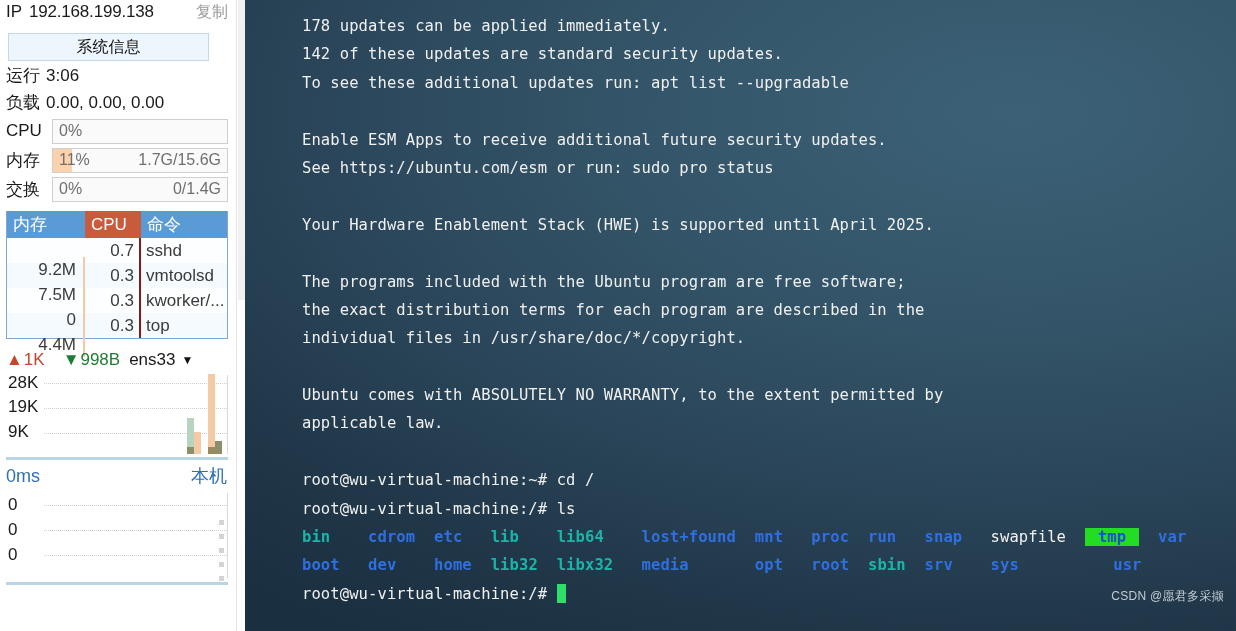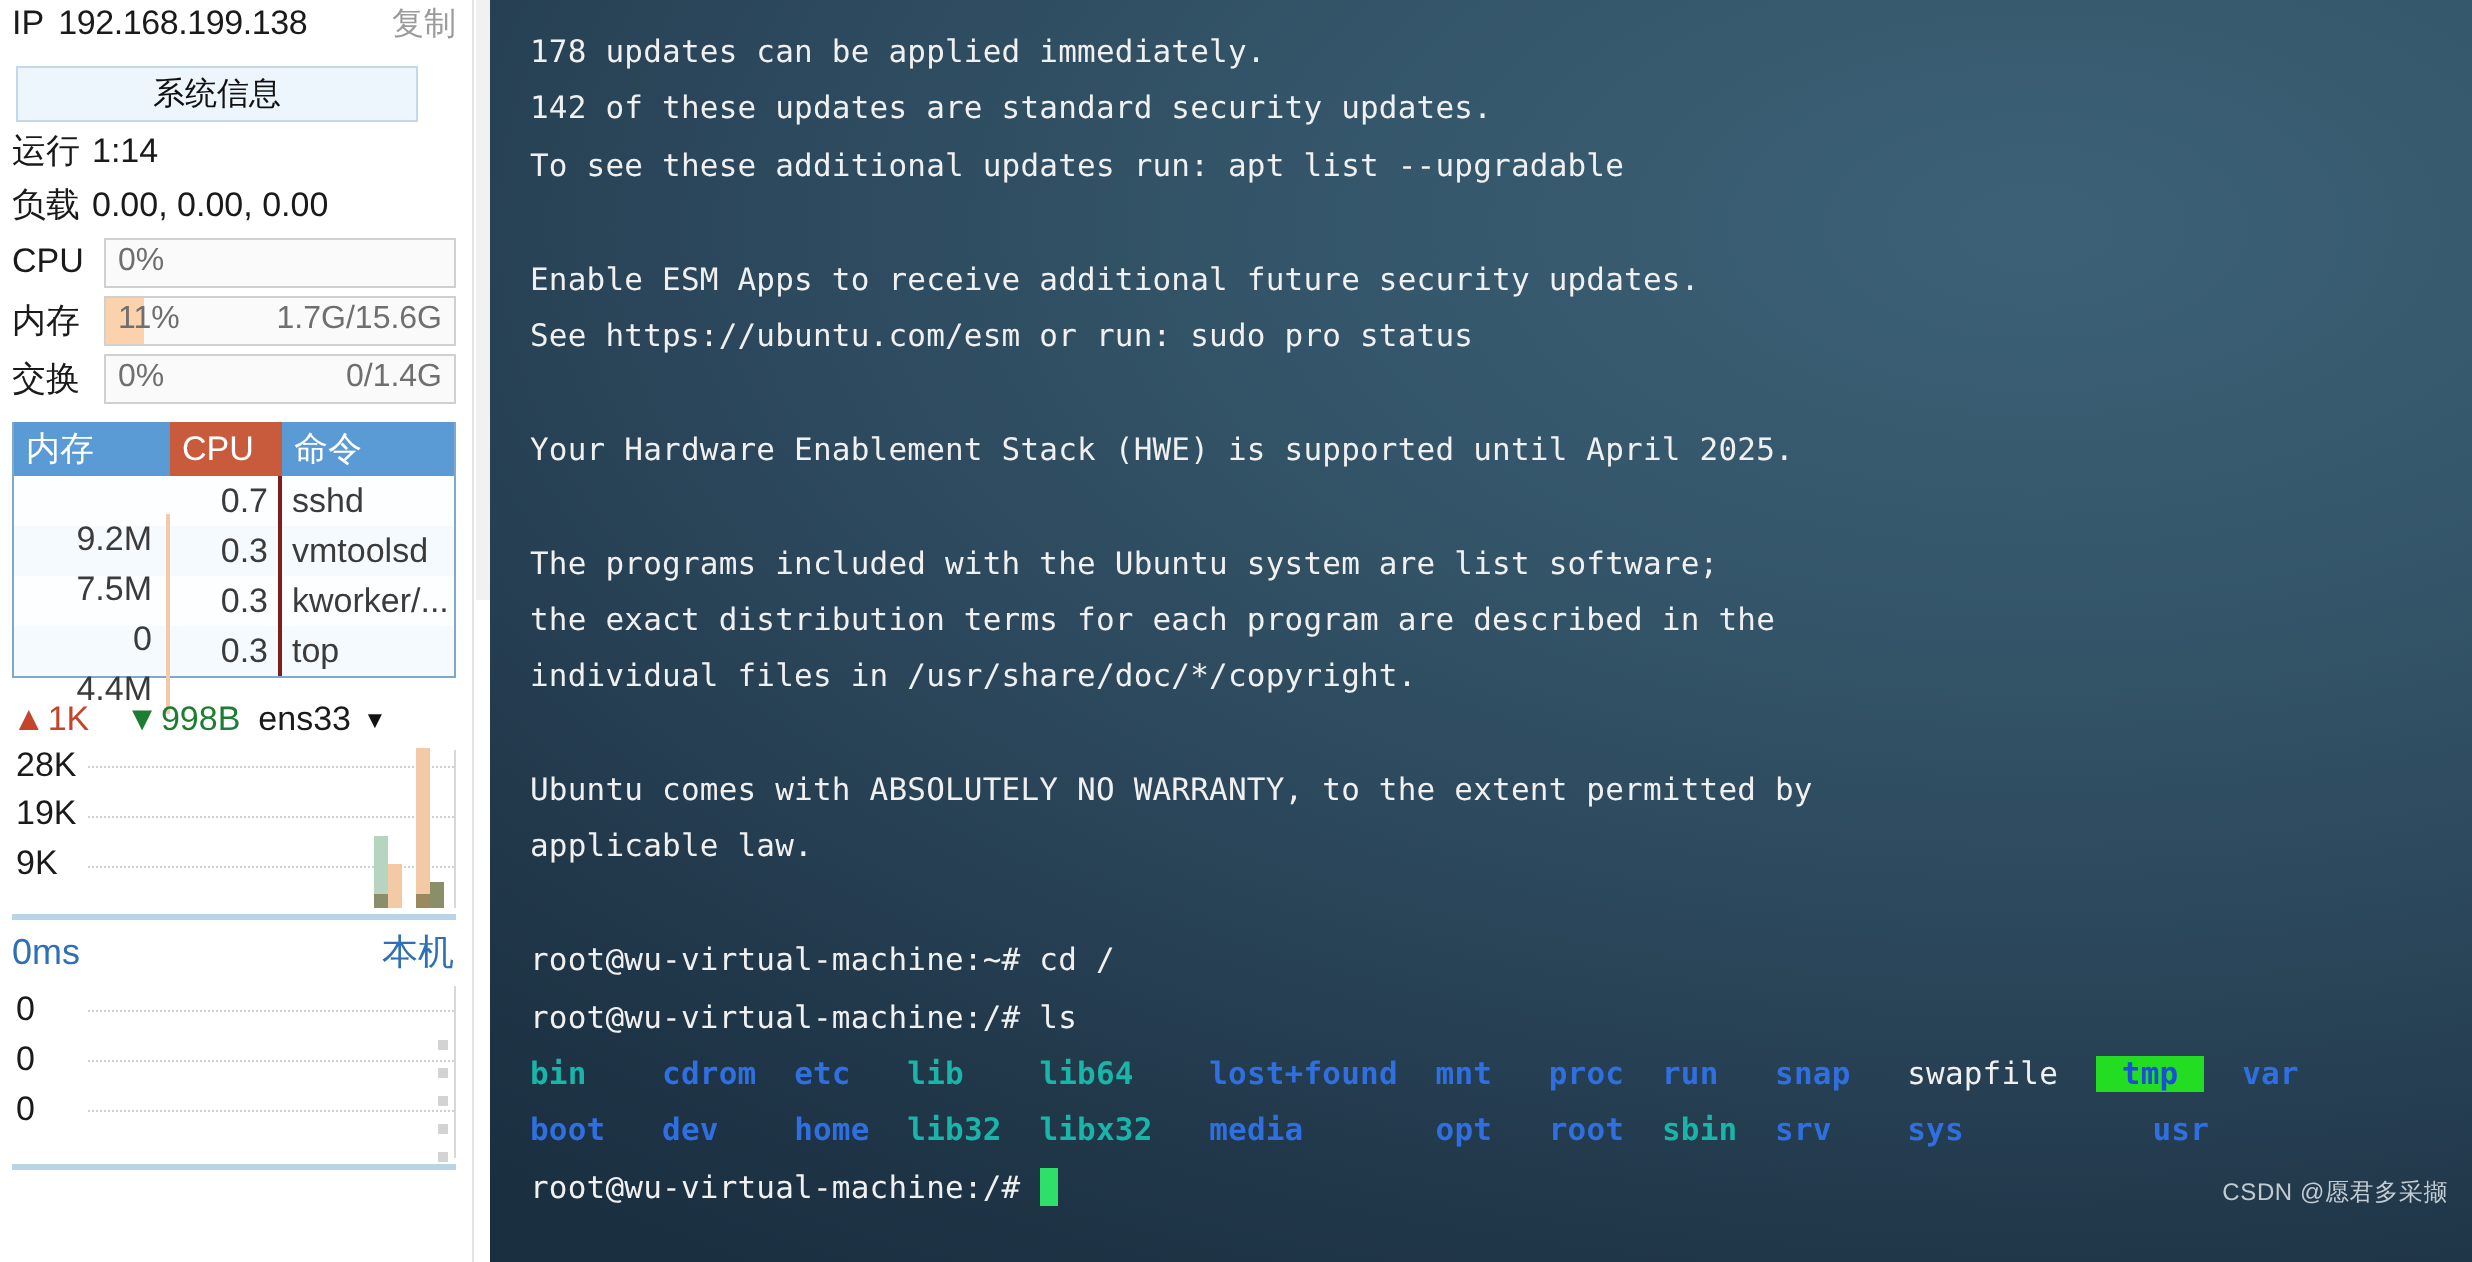--- a/index.html
+++ b/index.html
@@ -276,21 +276,21 @@
     background:
       radial-gradient(ellipse 120% 100% at 78% 18%, #3c6177 0%, #345569 32%, #2b465a 58%, #21384a 80%, #1a2f40 100%);
     overflow: hidden;
     font-family: "DejaVu Sans Mono", monospace;
     font-size: 15.5px;
     line-height: 28.4px;
     color: #e8e8e8;
     padding: 12px 0 0 20px;
     letter-spacing: 0.1px;
   }
-  #terminal .ln { white-space: pre; height: 28.4px; }
+  #terminal .ln { white-space: pre; height: 28.4px; margin-left: 37px; }
   #terminal .blank { height: 28.4px; }
   .c-white { color: #f0f0f0; }
   .c-dir   { color: #2f6fe0; font-weight: bold; }
   .c-link  { color: #19b5a8; font-weight: bold; }
   .c-sticky{ color: #1b4fd8; font-weight: bold; background: #22dd22; padding: 0 13px; }
   .cursor {
     display: inline-block;
     width: 9px; height: 19px;
     background: #2ee06a;
     vertical-align: -4px;
@@ -315,21 +315,21 @@
 
       <div class="ip-row">
         <span class="ip-label">IP</span>
         <span class="ip-value">192.168.199.138</span>
         <span class="ip-copy">复制</span>
       </div>
 
       <div class="sysinfo-btn">系统信息</div>
 
       <div class="stat-line">
-        <span class="k">运行</span><span>1:14</span>
+        <span class="k">运行</span><span>3:06</span>
       </div>
       <div class="stat-line">
         <span class="k">负载</span><span>0.00, 0.00, 0.00</span>
       </div>
 
       <div id="gauges">
           <div class="gauge-row">
             <div class="gauge-key">CPU</div>
             <div class="gauge-bar">
               <div class="gauge-pct">0%</div>
@@ -442,21 +442,21 @@
     <div id="term-lines">
         <div class="ln"><span class="c-white">178 updates can be applied immediately.</span></div>
         <div class="ln"><span class="c-white">142 of these updates are standard security updates.</span></div>
         <div class="ln"><span class="c-white">To see these additional updates run: apt list --upgradable</span></div>
         <div class="blank">&nbsp;</div>
         <div class="ln"><span class="c-white">Enable ESM Apps to receive additional future security updates.</span></div>
         <div class="ln"><span class="c-white">See https://ubuntu.com/esm or run: sudo pro status</span></div>
         <div class="blank">&nbsp;</div>
         <div class="ln"><span class="c-white">Your Hardware Enablement Stack (HWE) is supported until April 2025.</span></div>
         <div class="blank">&nbsp;</div>
-        <div class="ln"><span class="c-white">The programs included with the Ubuntu system are list software;</span></div>
+        <div class="ln"><span class="c-white">The programs included with the Ubuntu program are free software;</span></div>
         <div class="ln"><span class="c-white">the exact distribution terms for each program are described in the</span></div>
         <div class="ln"><span class="c-white">individual files in /usr/share/doc/*/copyright.</span></div>
         <div class="blank">&nbsp;</div>
         <div class="ln"><span class="c-white">Ubuntu comes with ABSOLUTELY NO WARRANTY, to the extent permitted by</span></div>
         <div class="ln"><span class="c-white">applicable law.</span></div>
         <div class="blank">&nbsp;</div>
         <div class="ln"><span class="c-white">root@wu-virtual-machine:~# cd /</span></div>
         <div class="ln"><span class="c-white">root@wu-virtual-machine:/# ls</span></div>
         <div class="ln"><span class="c-link">bin    </span><span class="c-dir">cdrom  </span><span class="c-dir">etc   </span><span class="c-link">lib    </span><span class="c-link">lib64    </span><span class="c-dir">lost+found  </span><span class="c-dir">mnt   </span><span class="c-dir">proc  </span><span class="c-dir">run   </span><span class="c-dir">snap   </span><span class="c-white">swapfile  </span><span class="c-sticky">tmp</span><span class="c-white">  </span><span class="c-dir">var</span></div>
         <div class="ln"><span class="c-dir">boot   </span><span class="c-dir">dev    </span><span class="c-dir">home  </span><span class="c-link">lib32  </span><span class="c-link">libx32   </span><span class="c-dir">media       </span><span class="c-dir">opt   </span><span class="c-dir">root  </span><span class="c-link">sbin  </span><span class="c-dir">srv    </span><span class="c-dir">sys       </span><span class="c-white">   </span><span class="c-dir">usr</span></div>

